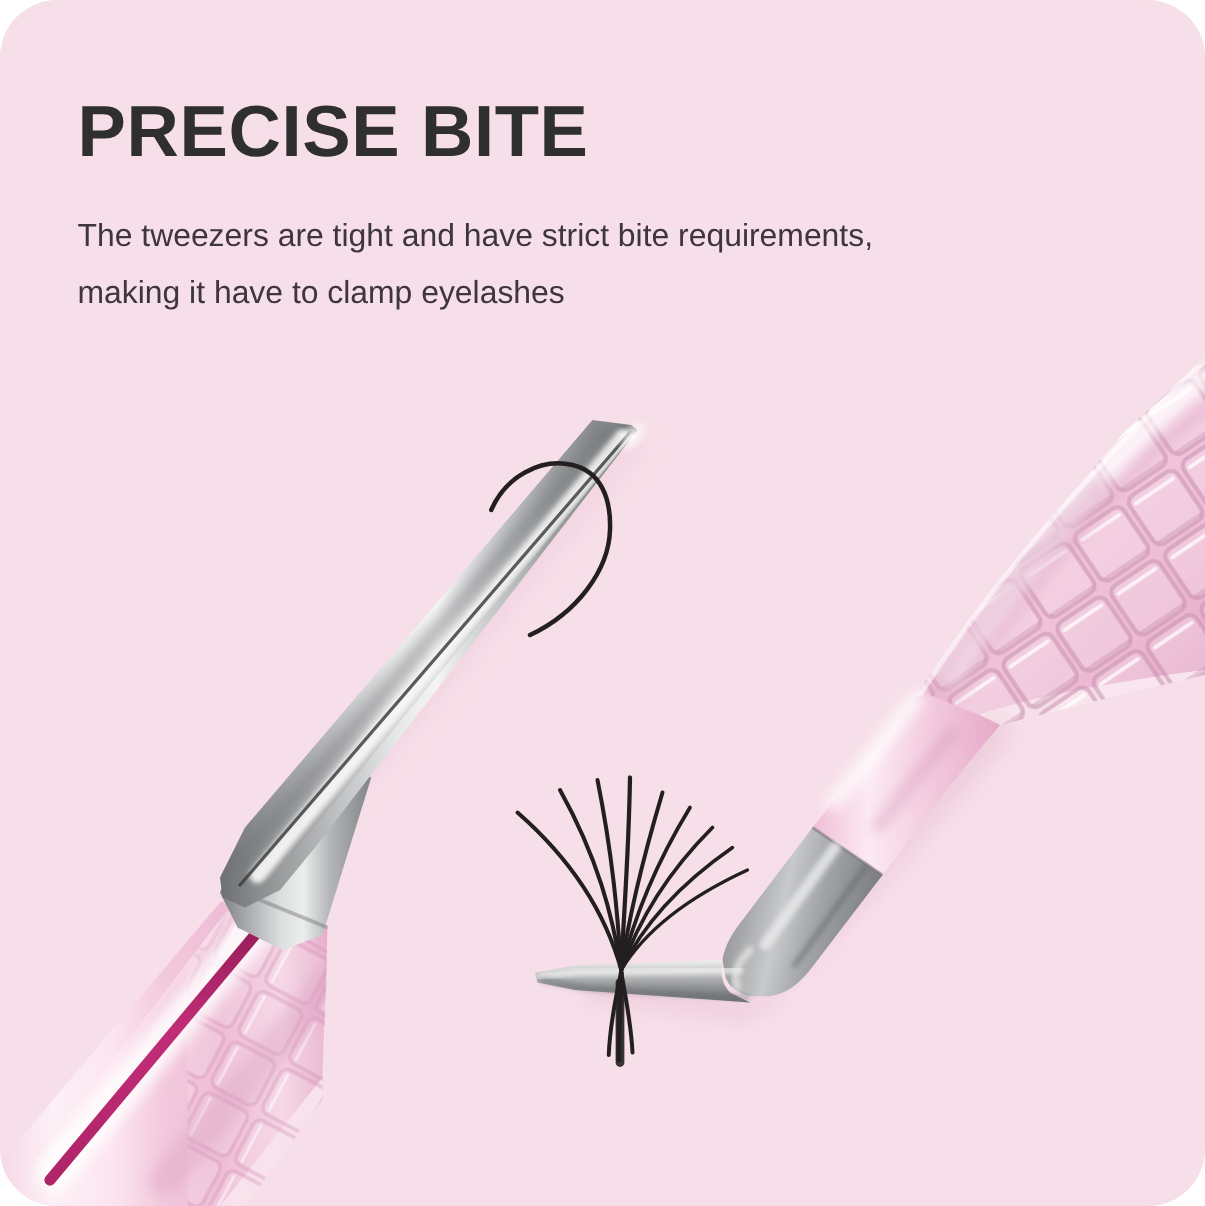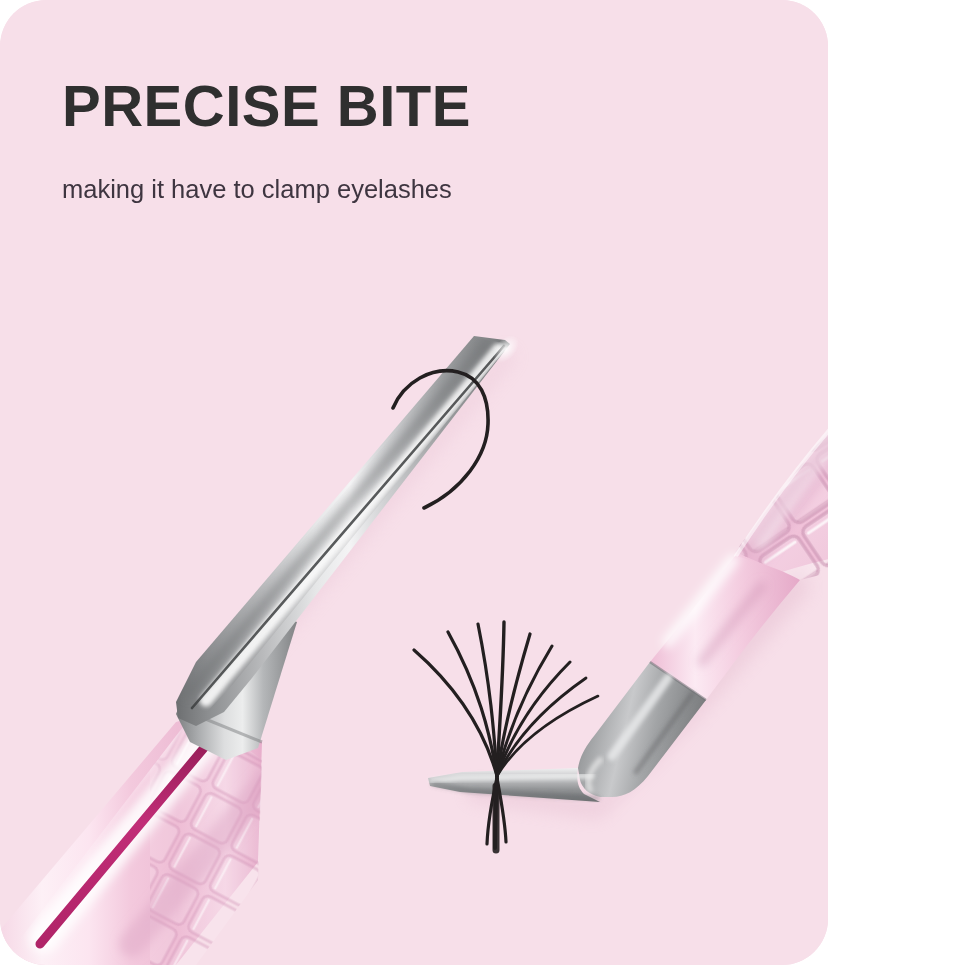--- a/index.html
+++ b/index.html
@@ -9,21 +9,21 @@
     background: #ffffff;
   }
   body {
     width: 964px;
     height: 965px;
     overflow: hidden;
     font-family: "Liberation Sans", sans-serif;
   }
   #card {
     position: relative;
-    width: 828px;
+    width: 964px;
     height: 965px;
     background: #f7dfe9;
     border-radius: 46px;
     overflow: hidden;
   }
   #artwork {
     position: absolute;
     left: 0; top: 0;
     width: 964px; height: 965px;
     display: block;
@@ -347,17 +347,18 @@
           <path d="M393 408 C 404 382 432 366 458 372 C 480 377 489 398 488 424
                    C 487 456 462 490 424 508" stroke-width="3.6"></path>
         </g>
       </g>
     </g>
   </svg>
 
   <div id="text-block">
     <h1 id="headline">PRECISE BITE</h1>
     <p id="subheadline">
+      <span class="sub-line">The tweezers are tight and have strict bite requirements,</span>
       <span class="sub-line">making it have to clamp eyelashes</span>
     </p>
   </div>
 
 </div>
 
 </body></html>

